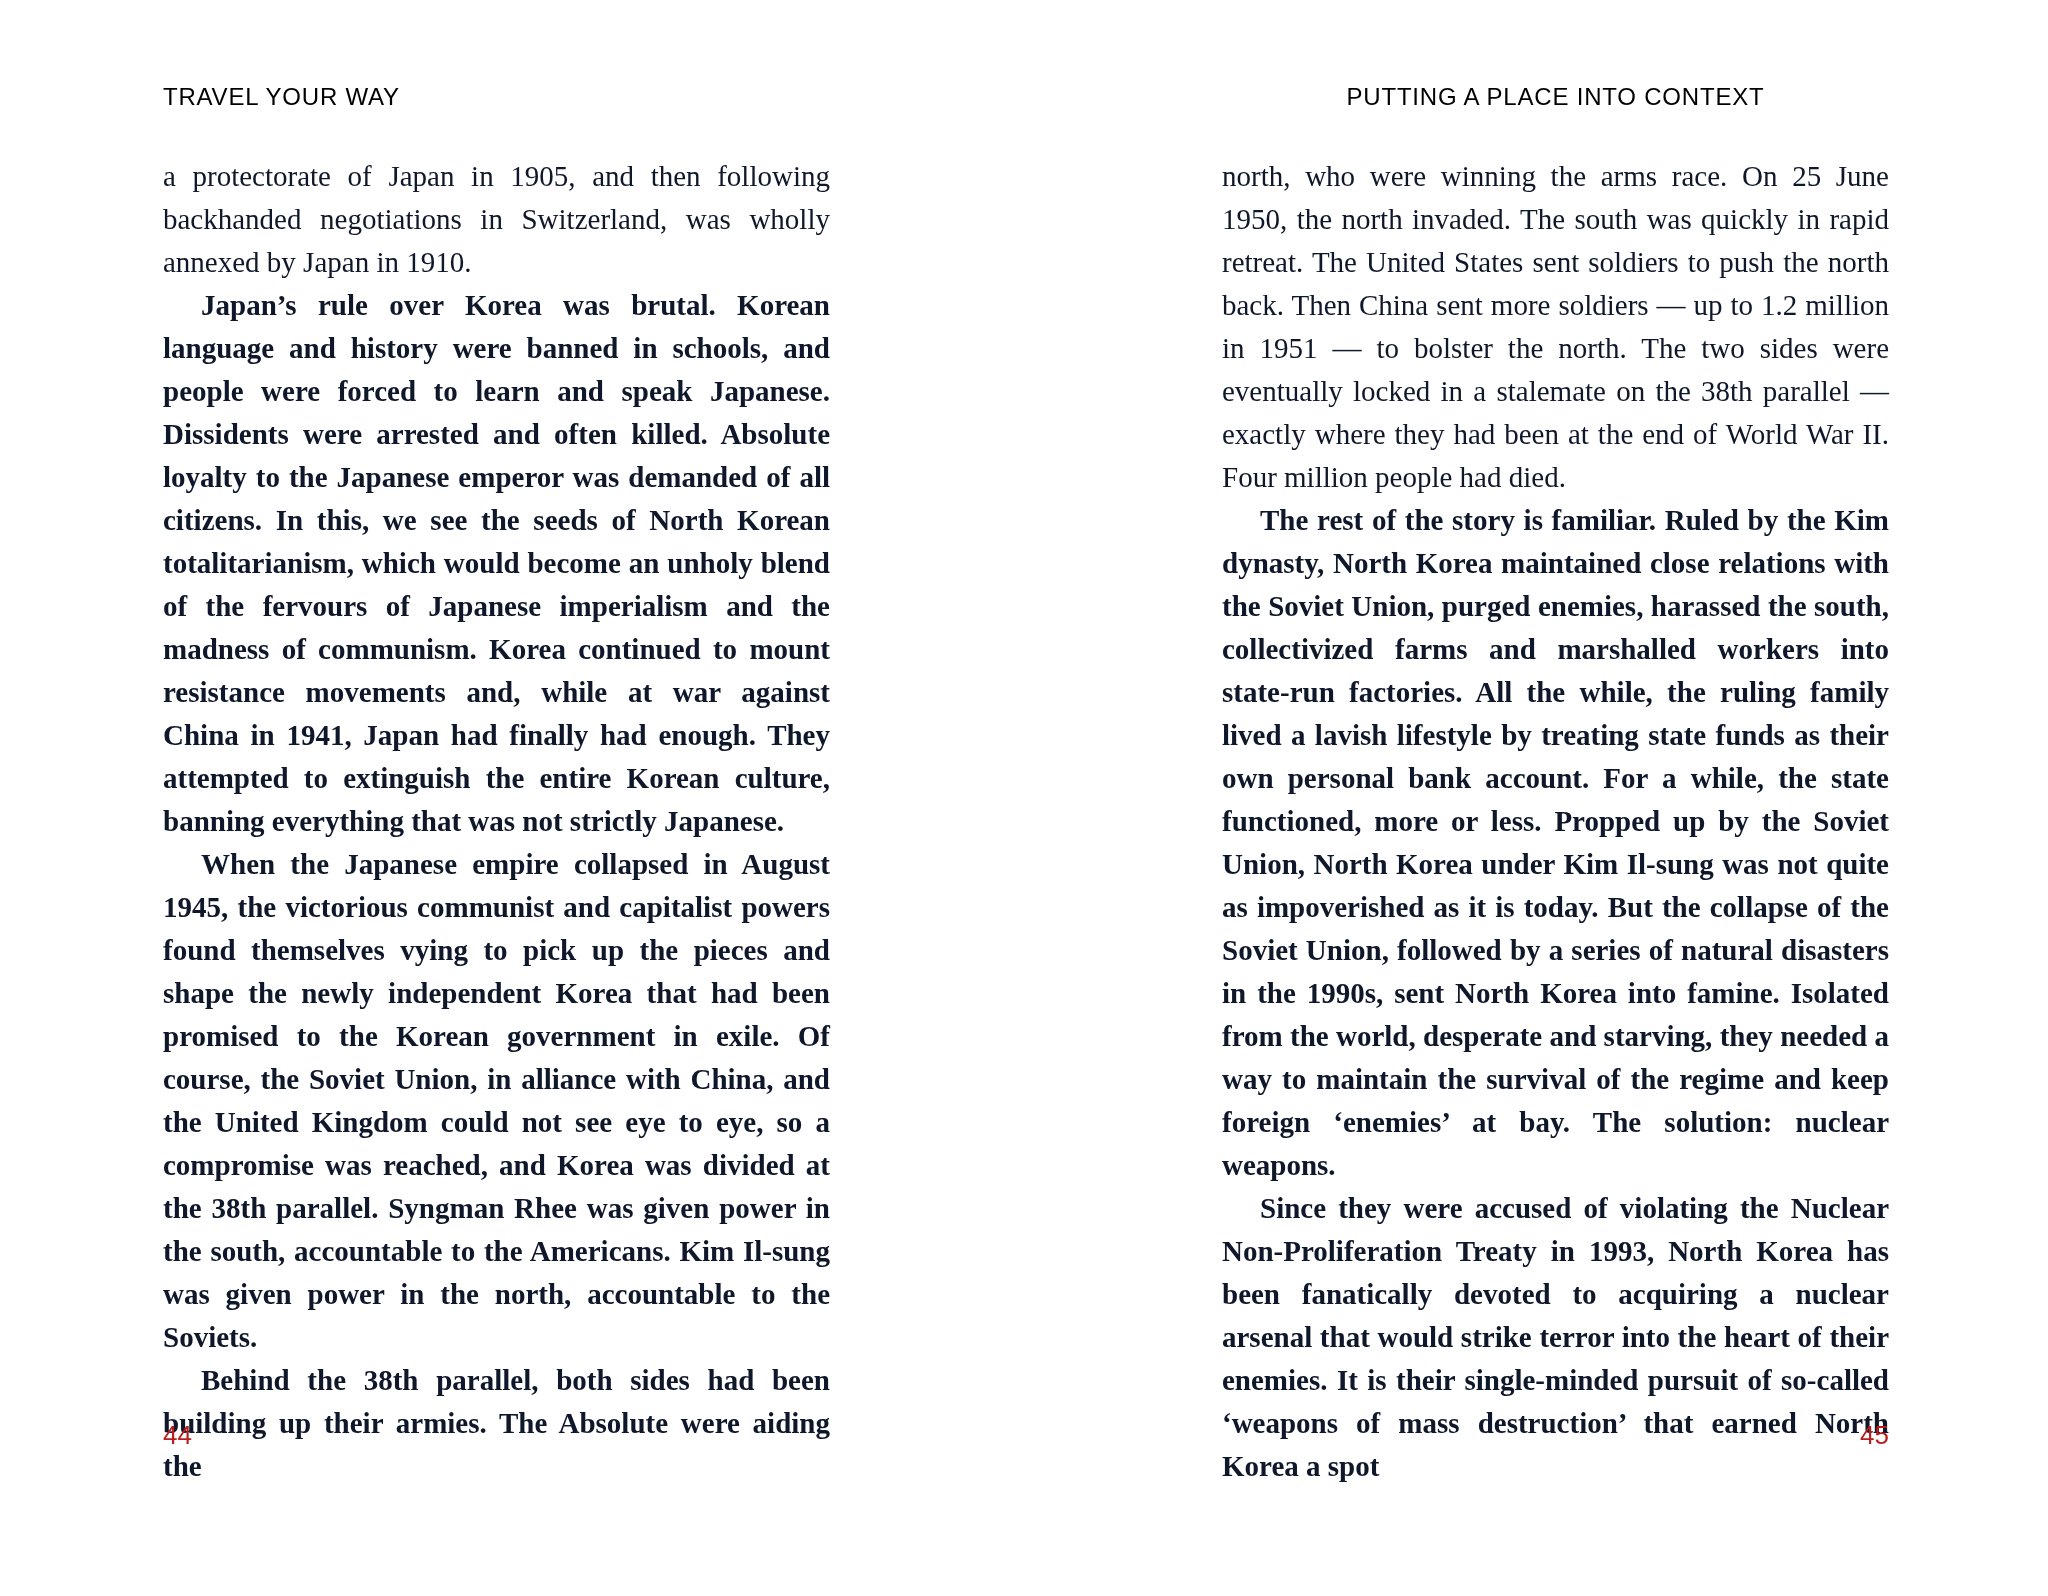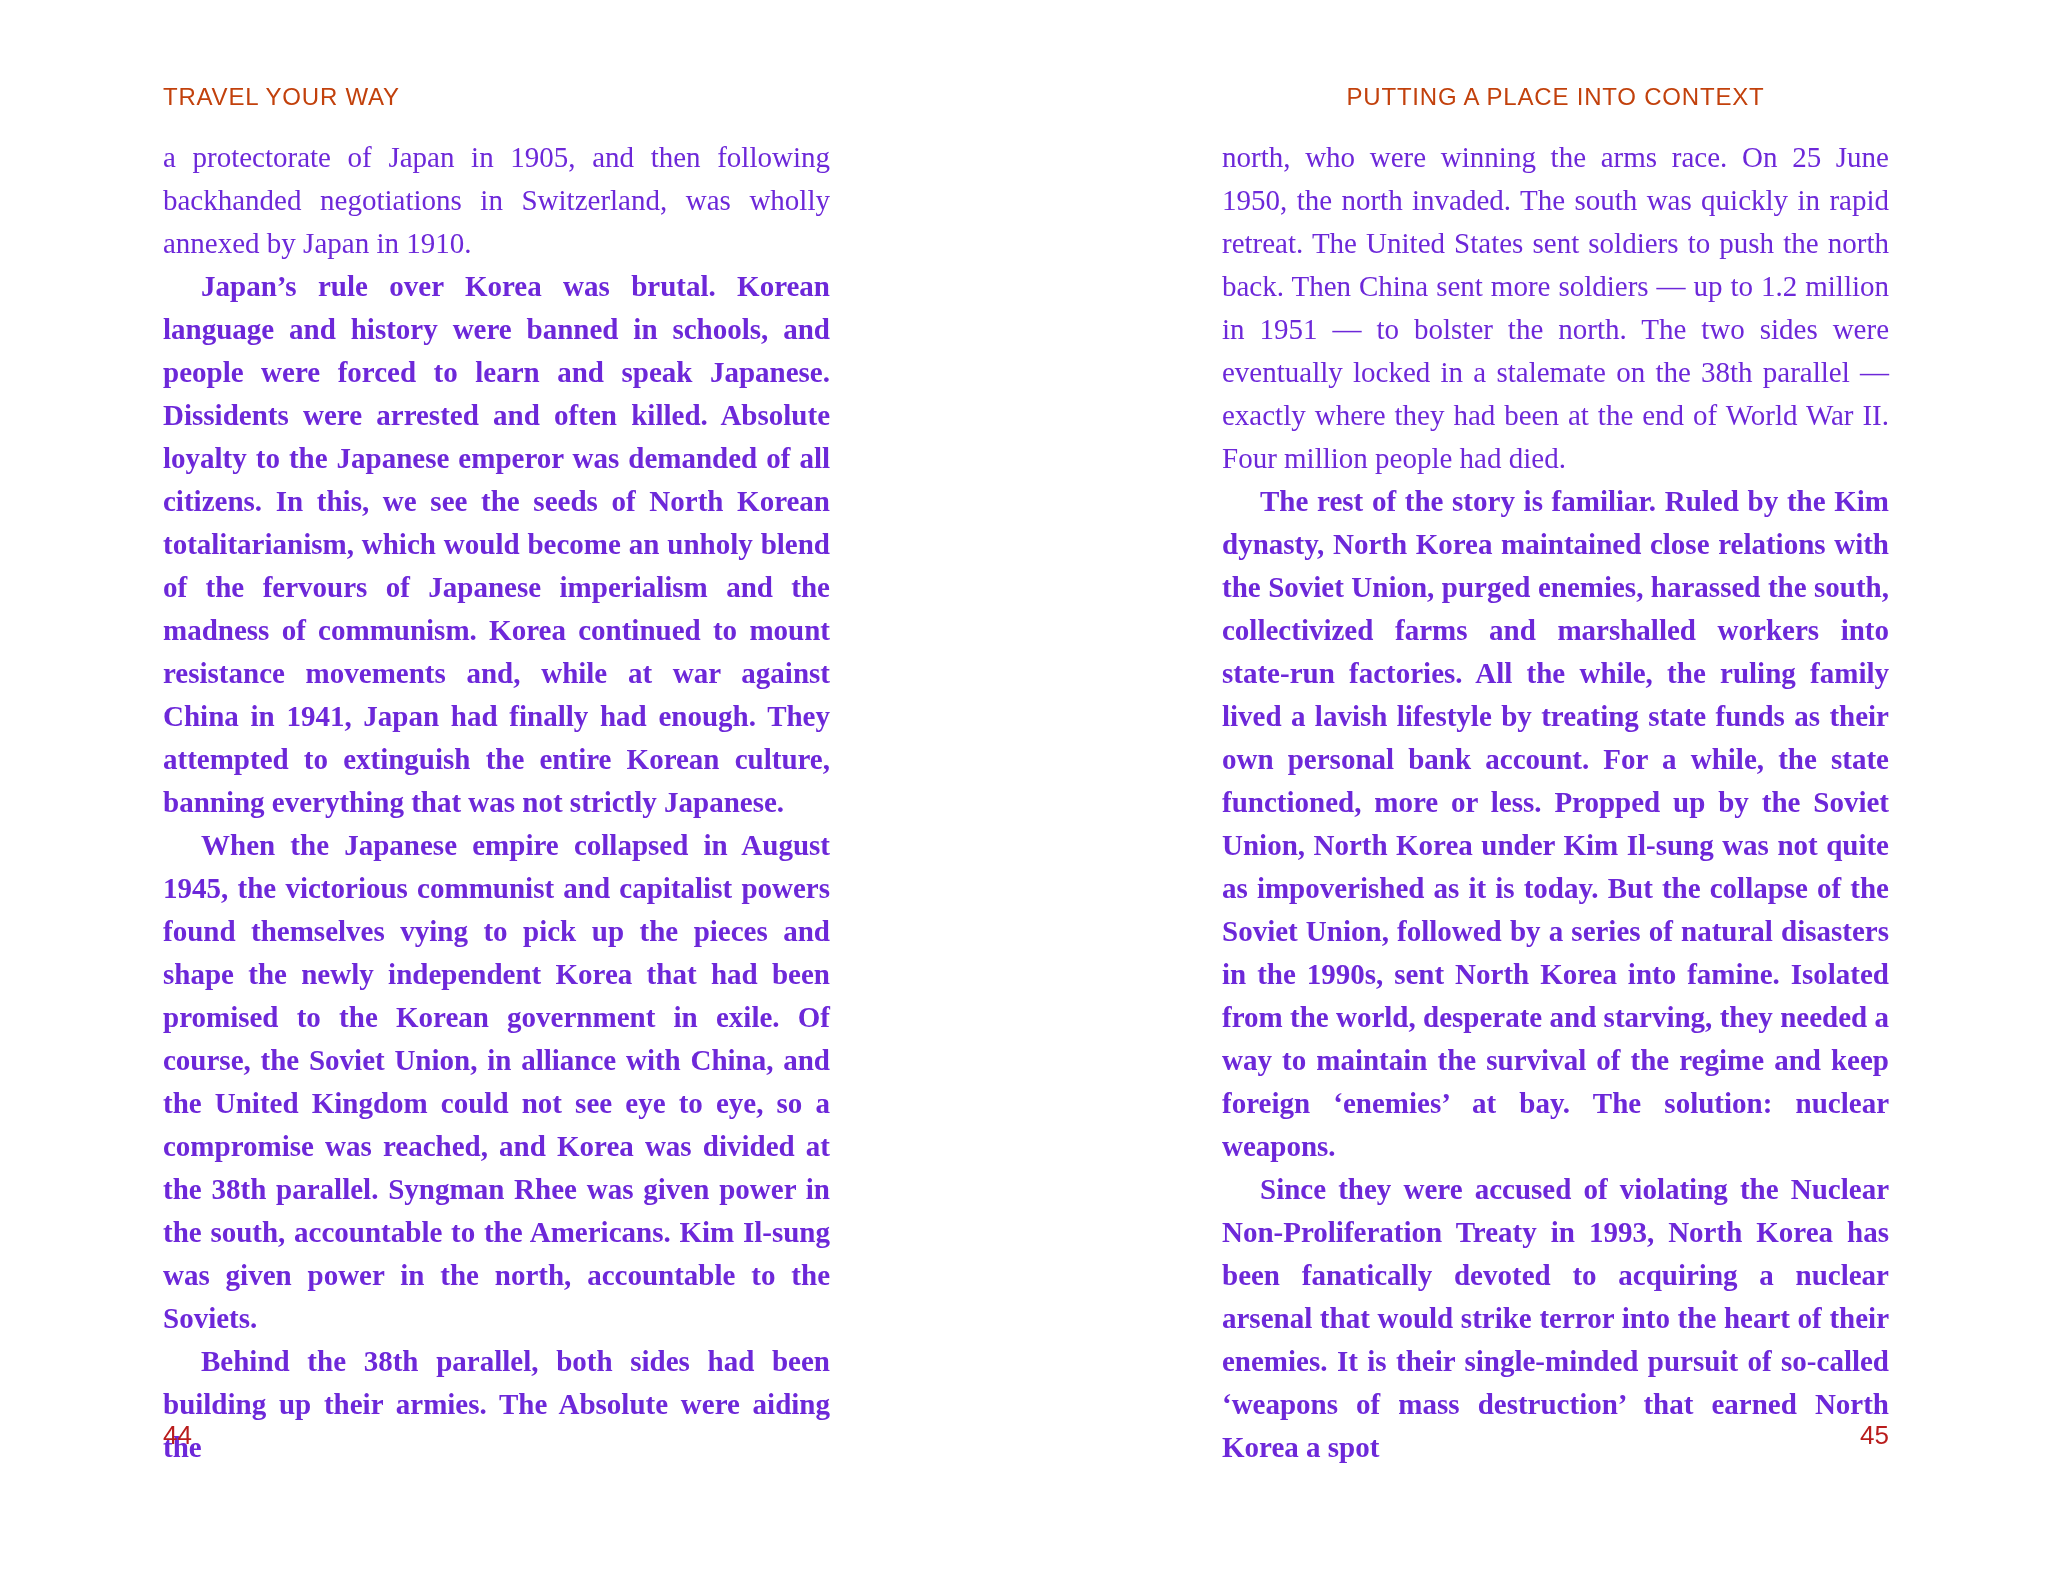--- a/index.html
+++ b/index.html
@@ -19,30 +19,30 @@
     width: 667px;
     height: 1460px;
   }
   .page-left  { left: 163px; }
   .page-right { left: 1222px; }
   .running-head {
     font-family: "Liberation Sans", sans-serif;
     font-size: 24px;
     line-height: 26px;
     letter-spacing: 0.8px;
-    color: #c2410c;
+    color: #000000;
     white-space: nowrap;
   }
   .page-right .running-head { text-align: center; }
   .text-block {
-    margin-top: 26px;
+    margin-top: 45px;
     font-family: "Liberation Serif", serif;
     font-size: 29px;
     line-height: 43px;
-    color: #6d28d9;
+    color: #0f172a;
     text-align: justify;
   }
   .text-block p {
     margin: 0;
     padding: 0;
   }
   .text-block p.indent { text-indent: 38px; font-weight: bold; }
   .page-number {
     position: absolute;
     top: 1336px;

